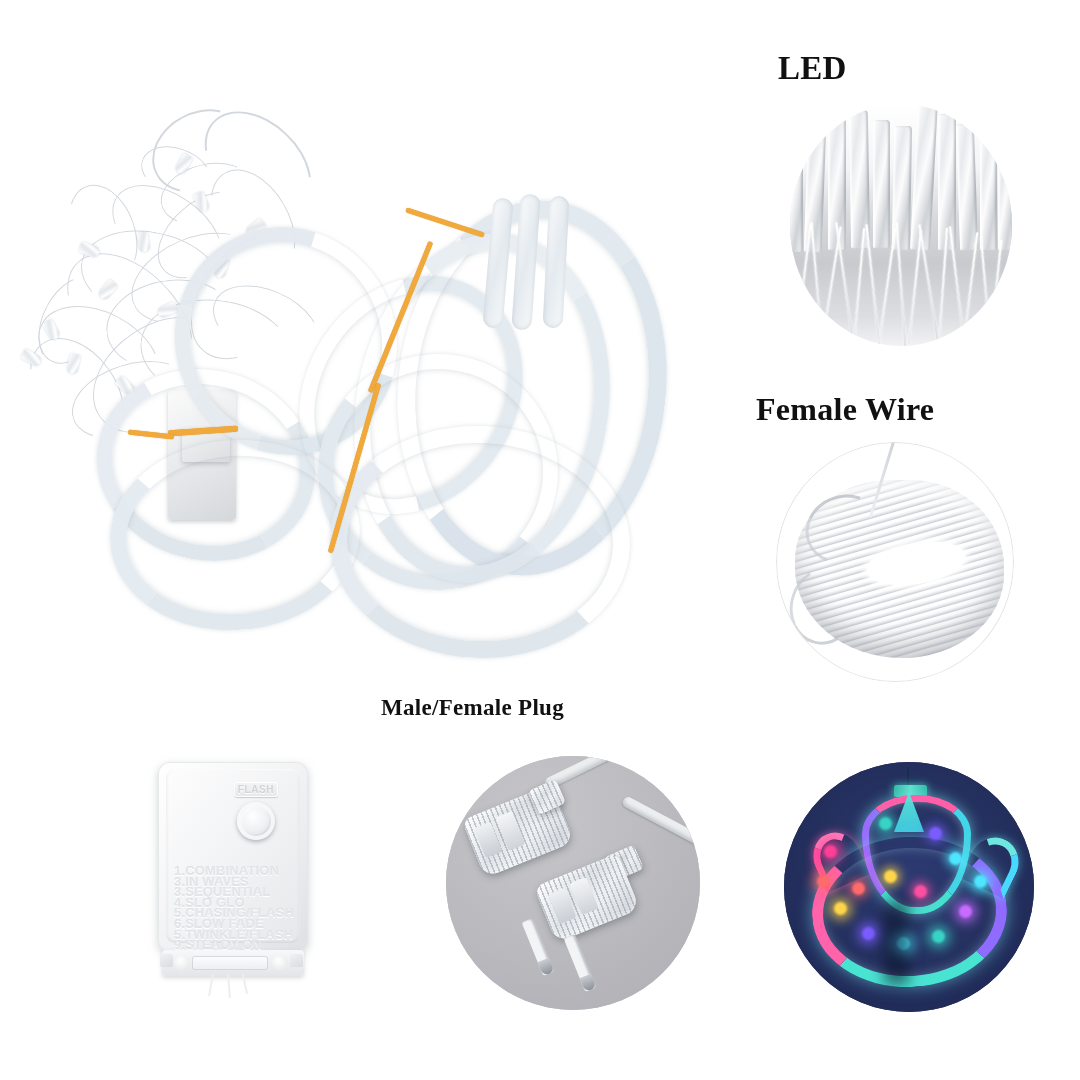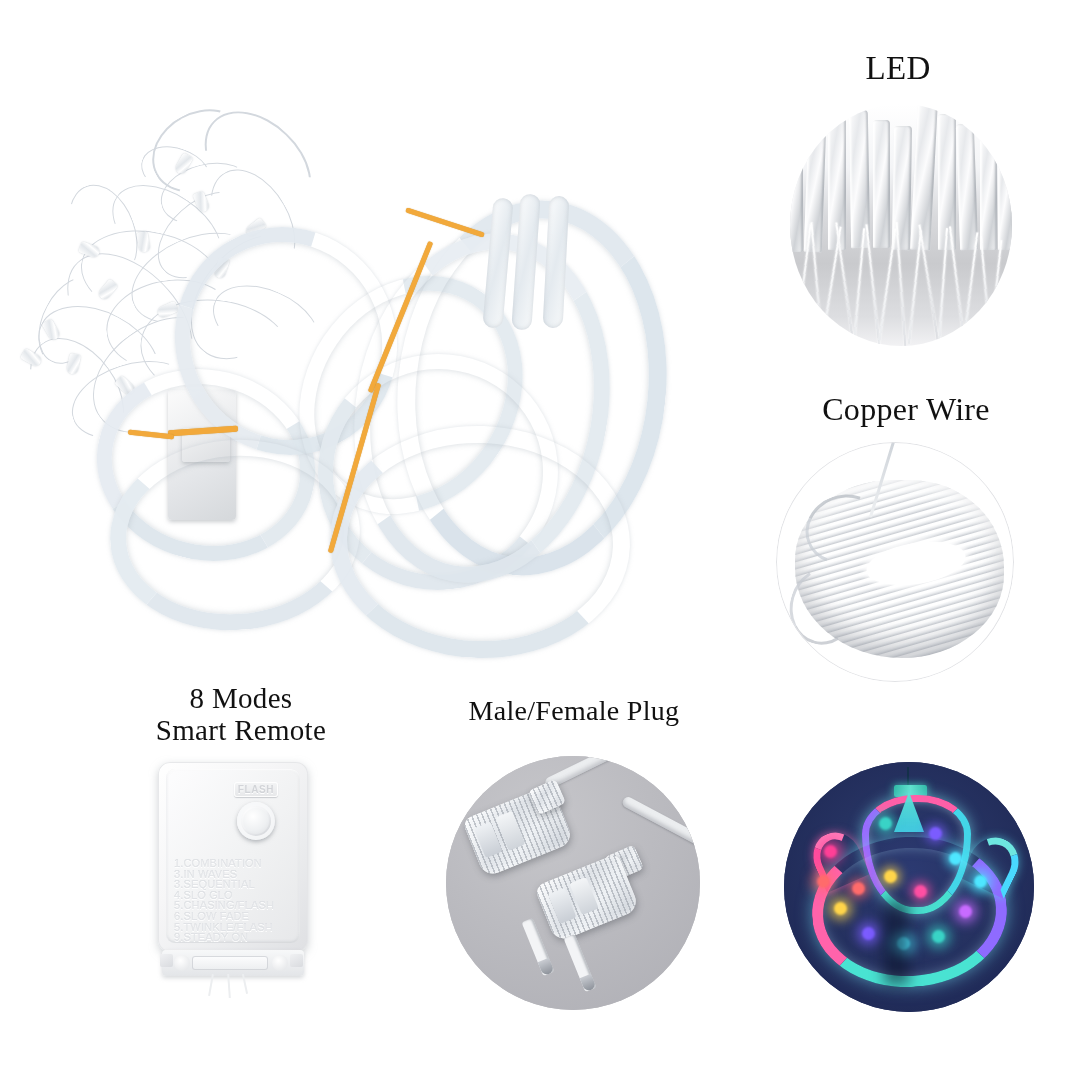--- a/index.html
+++ b/index.html
@@ -2,27 +2,27 @@
 <html><head>
 <meta charset="utf-8">
 <style>
   html,body{margin:0;padding:0;background:#fff;}
   body{width:1080px;height:1080px;position:relative;overflow:hidden;
        font-family:"Liberation Serif","DejaVu Serif",serif;}
 
   .stage{position:absolute;inset:0;background:#ffffff;}
 
   
-  .label{position:absolute;font-weight:normal;color:#111;letter-spacing:.3px;
-         text-align:center;line-height:1.12;white-space:nowrap;}
+  .label{position:absolute;font-weight:bold;color:#111;letter-spacing:.3px;
+         text-align:left;line-height:1.12;white-space:nowrap;}
 
   .lbl-led       {left:778px;  top:50px;  width:240px; font-size:33px;}
   .lbl-copper    {left:756px;  top:392px; width:300px; font-size:32px;}
   .lbl-remote    {left:110px;  top:682px; width:262px; font-size:29px; white-space:normal;}
-  .lbl-plug      {left:404px;  top:695px; width:340px; font-size:28px;}
+  .lbl-plug      {left:381px;  top:695px; width:340px; font-size:23px;}
   .lbl-warm      {left:748px;  top:695px; width:332px; font-size:31px;}
 
   
   .circ{position:absolute;border-radius:50%;overflow:hidden;}
   .circ-led   {left:790px; top:104px; width:222px; height:242px;}
   .circ-cu    {left:776px; top:442px; width:238px; height:240px;}
   .circ-plug  {left:446px; top:756px; width:254px; height:254px;background:#b9b9bd;}
   .circ-warm  {left:784px; top:762px; width:250px; height:250px;background:#232d5c;}
 
   
@@ -242,41 +242,37 @@
     <div class="wirewave" style="left:166px;top:122px;height:116px;transform:rotate(-7deg);
          background:linear-gradient(180deg,#fff,#e1e3e7);"></div>
     <div class="wirewave" style="left:180px;top:128px;height:104px;transform:rotate(7deg);
          background:linear-gradient(180deg,#fff,#e9ebee);"></div>
     <div class="wirewave" style="left:194px;top:132px;height:94px;transform:rotate(-5deg);
          background:linear-gradient(180deg,#fff,#e2e4e8);"></div>
     <div class="wirewave" style="left:206px;top:136px;height:82px;transform:rotate(6deg);
          background:linear-gradient(180deg,#fff,#eaecef);"></div>
   </div>
 
-  <div class="label lbl-copper">Copper Wire</div>
+  <div class="label lbl-copper">Female Wire</div>
 
   <div class="circ circ-cu">
     <div class="cu-bg"></div>
     <div class="cu-mass"></div>
     <div class="cu-hole"></div>
 
     <div class="cu-loop" style="left:12%;top:22%;width:30%;height:26%;transform:rotate(-22deg);
          border-color:rgba(185,190,197,.75) transparent transparent rgba(200,205,212,.7);"></div>
     <div class="cu-loop" style="left:6%;top:52%;width:26%;height:30%;transform:rotate(16deg);
          border-color:transparent transparent rgba(185,190,197,.7) rgba(198,203,210,.7);"></div>
 
     <div style="position:absolute;left:44%;top:-2%;width:3px;height:34%;
          background:linear-gradient(180deg,#cdd2d8,#eef0f2);transform:rotate(17deg);border-radius:2px;"></div>
     <div class="circ-outline"></div>
   </div>
 
-  <div class="label lbl-remote">
-    <span>8 Modes</span><br>
-    <span>Smart Remote</span>
-  </div>
 
   <div style="position:absolute;left:158px;top:762px;width:150px;height:215px;">
 
     <div style="position:absolute;left:0;top:0;width:150px;height:190px;border-radius:12px;
                 background:linear-gradient(128deg,#ffffff 0%,#f6f6f7 38%,#ebecee 70%,#dfe0e3 100%);
                 box-shadow:0 3px 8px rgba(170,174,180,.55),inset 0 0 0 1px rgba(228,229,232,.9);">
 
       <div style="position:absolute;left:8px;top:7px;right:8px;bottom:9px;border-radius:9px;
                   background:linear-gradient(128deg,#fdfdfe,#f1f2f3 55%,#e7e8ea);
                   box-shadow:inset 0 1px 2px rgba(255,255,255,.95),inset 0 -1px 3px rgba(180,184,190,.5);"></div>
@@ -290,23 +286,23 @@
                   color:#d2d4d8;text-shadow:0 1px 0 #ffffff;
                   font-family:'Liberation Sans',sans-serif;">FLASH</div>
 
       <div style="position:absolute;left:79px;top:40px;width:38px;height:38px;border-radius:50%;
                   background:radial-gradient(circle at 36% 32%,#ffffff 0%,#f1f2f4 44%,#c9ccd1 78%,#9fa3aa 100%);
                   box-shadow:0 2px 4px rgba(150,154,160,.7),inset 0 0 0 4px rgba(247,248,249,.9);">
         <div style="position:absolute;left:6px;top:6px;right:6px;bottom:6px;border-radius:50%;
                     background:radial-gradient(circle at 38% 32%,#ffffff,#eef0f2 60%,#dcdee1);"></div>
       </div>
 
-      <div style="position:absolute;left:16px;top:96px;right:8px;
-                  font-family:'Liberation Sans',sans-serif;font-size:11px;line-height:10.6px;
-                  font-weight:normal;letter-spacing:.15px;color:#e3e5e8;text-shadow:0 1px 0 #ffffff,0 -.5px 0 #ced1d6;">
+      <div style="position:absolute;left:16px;top:104px;right:8px;
+                  font-family:'Liberation Sans',sans-serif;font-size:13px;line-height:10.6px;
+                  font-weight:bold;letter-spacing:.15px;color:#e3e5e8;text-shadow:0 1px 0 #ffffff,0 -.5px 0 #ced1d6;">
         <div>1.COMBINATION</div>
         <div>3.IN WAVES</div>
         <div>3.SEQUENTIAL</div>
         <div>4.SLO GLO</div>
         <div>5.CHASING/FLASH</div>
         <div>6.SLOW FADE</div>
         <div>5.TWINKLE/FLASH</div>
         <div>9.STEADY ON</div>
       </div>
     </div>

